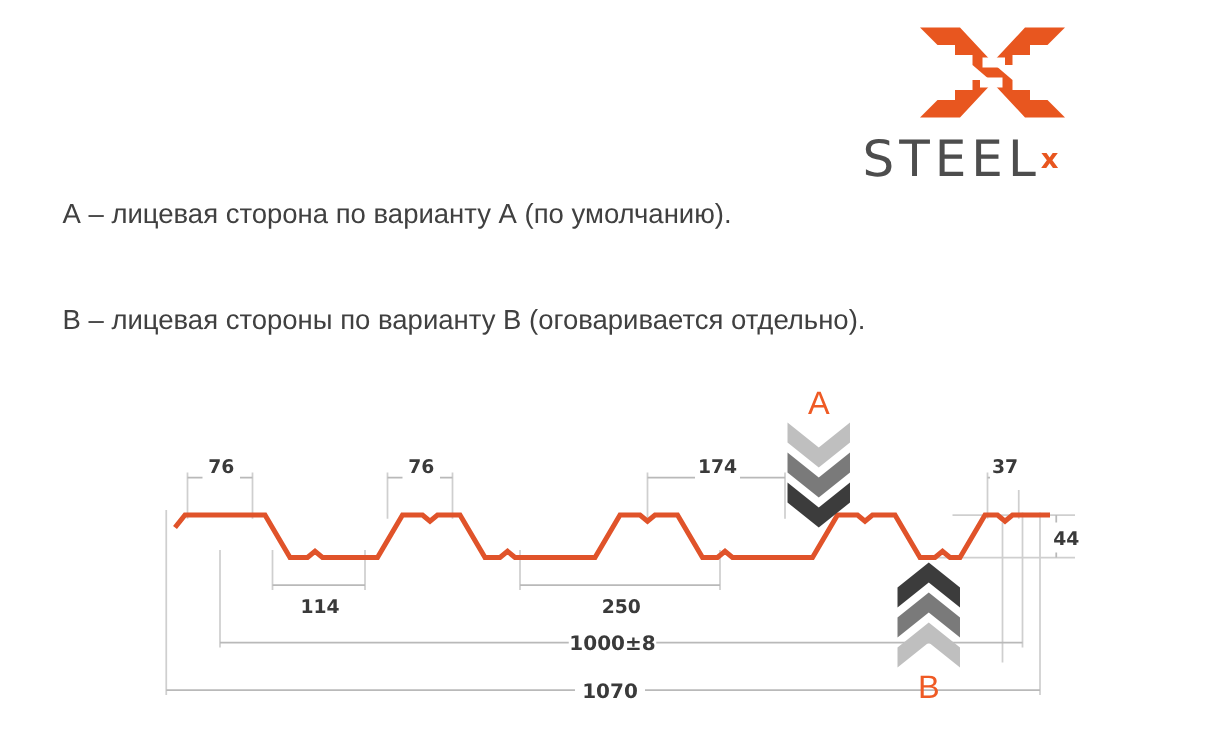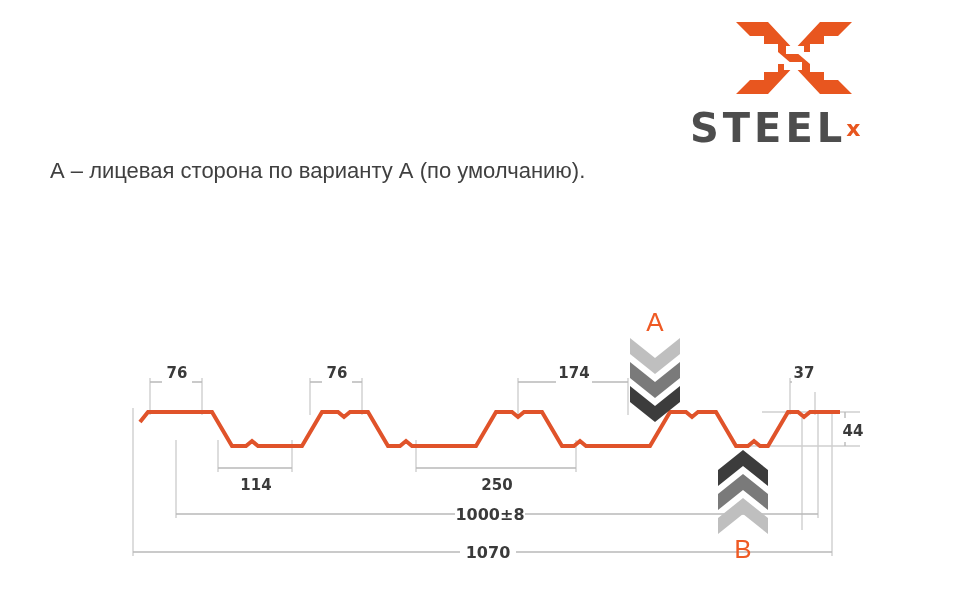--- a/index.html
+++ b/index.html
@@ -13,21 +13,21 @@
   #root{position:relative;width:970px;height:597px;}
 
   
   .logo-wrap{position:absolute;left:690px;top:18px;width:215px;height:125px;}
   .logo-mark{position:absolute;left:44px;top:0px;width:120px;height:80px;}
   .logo-word{
     position:absolute;left:0px;top:90px;width:215px;height:40px;
   }
   .logo-word-text{
     font-family:"DejaVu Sans", sans-serif;
-    font-weight:bold;
+    font-weight:normal;
     font-size:40px;
     letter-spacing:4px;
     color:#4d4d4d;
     line-height:40px;
     text-align:center;
   }
   .logo-word-sup{
     font-family:"DejaVu Sans", sans-serif;
     font-weight:bold;
     font-size:22px;
@@ -98,20 +98,21 @@
         </g>
       </svg>
     </div>
 
     <div class="logo-word">
       <span class="logo-word-text">STEEL</span><span class="logo-word-sup">x</span>
     </div>
   </div>
 
   <div class="caption caption-a">А – лицевая сторона по варианту А (по умолчанию).</div>
+  <div class="caption caption-b">В – лицевая стороны по варианту В (оговаривается отдельно).</div>
 
   <div class="drawing">
     <svg width="970" height="300" viewBox="0 0 970 300" xmlns="http://www.w3.org/2000/svg">
 
       <g>
 
         <line class="extline" x1="150" y1="88" x2="150" y2="125"></line>
         <line class="extline" x1="202" y1="88" x2="202" y2="125"></line>
 
         <line class="extline" x1="310" y1="88" x2="310" y2="125"></line>

